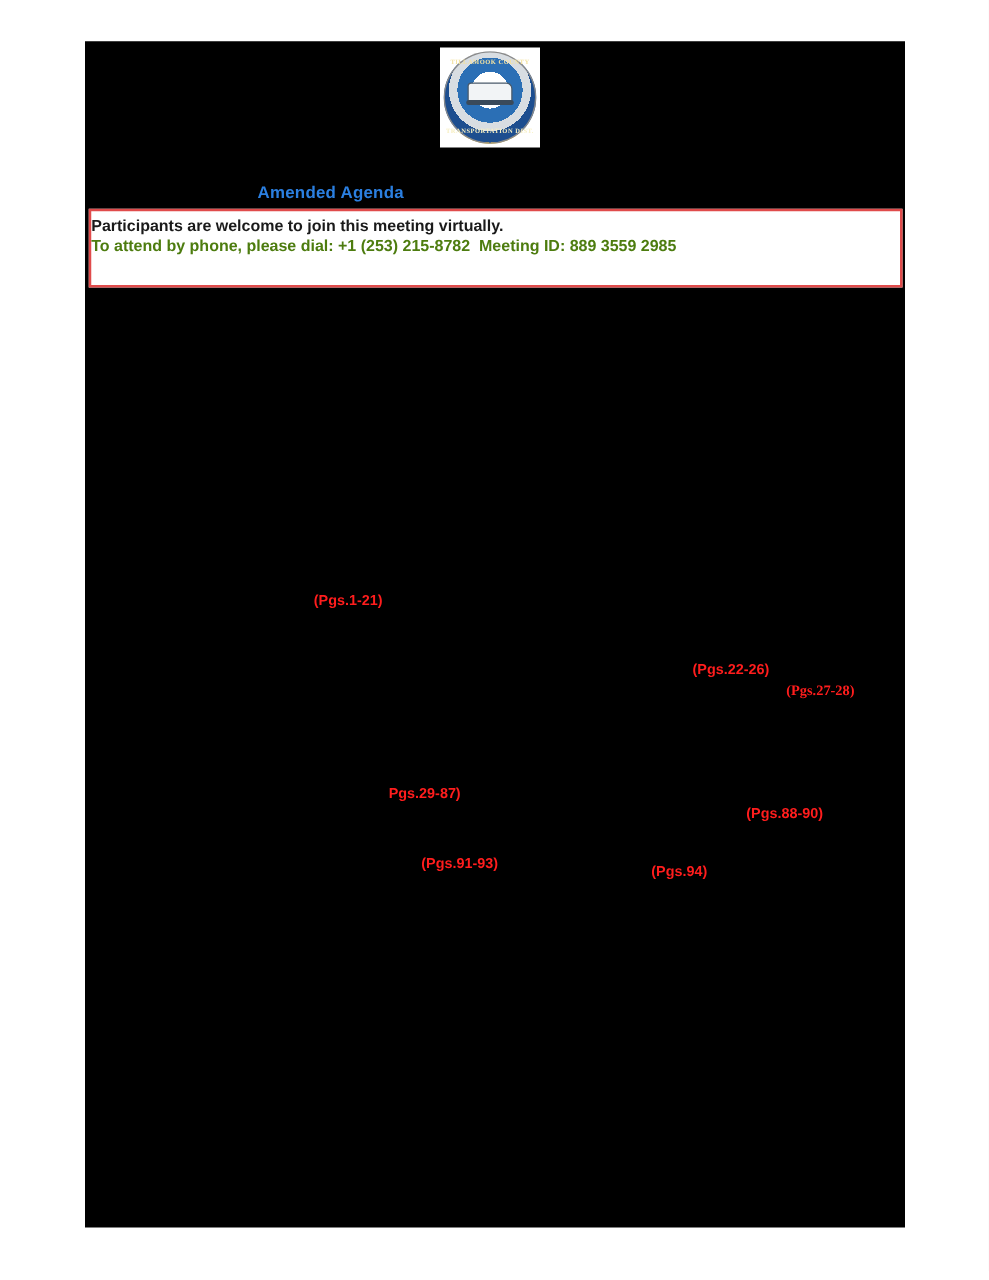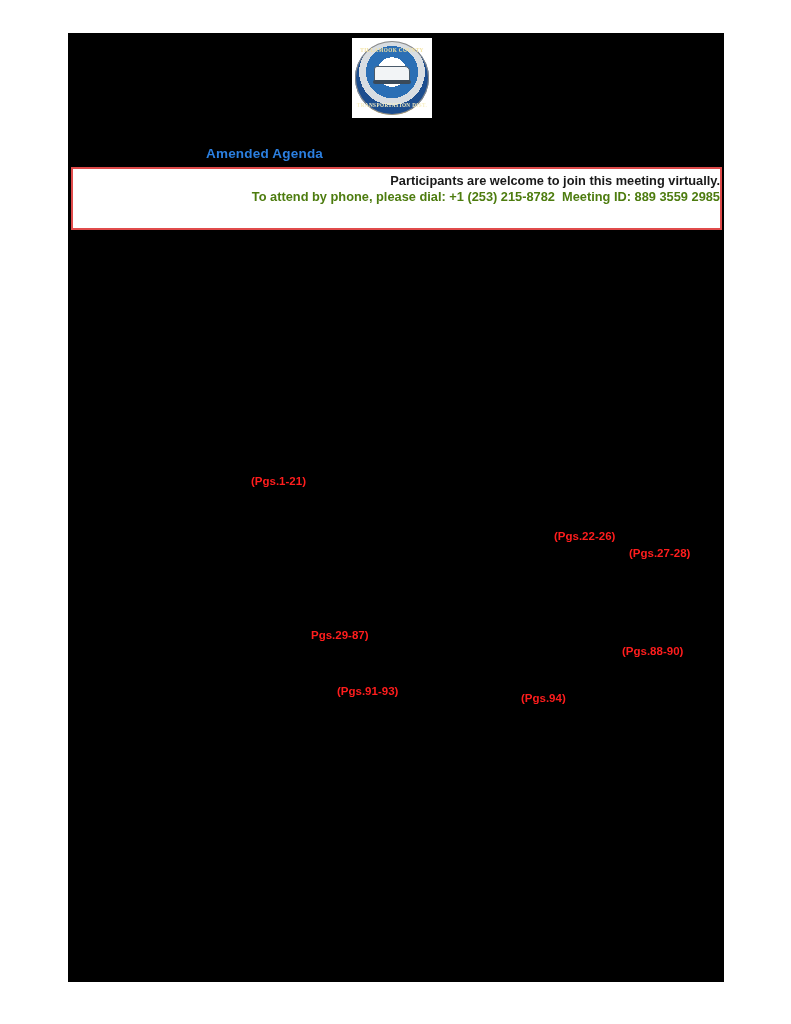--- a/index.html
+++ b/index.html
@@ -108,25 +108,24 @@
     position: absolute;
     left: 71px;
     top: 167px;
     width: 651px;
     height: 63px;
     background: #ffffff;
     border: 2.5px solid #e04b4b;
     box-sizing: border-box;
   }
   .virtual-line {
-    text-align: right;
+    text-align: left;
     font-family: "Liberation Sans", sans-serif;
     font-weight: bold;
     line-height: 1.28;
-    padding-left: 8px;
   }
   .vline1 {
     margin-top: 4px;
     font-size: 12.8px;
     color: #1a1a1a;
   }
   .vline2 {
     font-size: 12.8px;
     color: #4d7c0f;
   }
@@ -170,19 +169,19 @@
 
   <div class="virtual-box">
     <div class="virtual-line vline1">Participants are welcome to join this meeting virtually.</div>
     <div class="virtual-line vline2">
       <span>To attend by phone, please dial: +1 (253) 215-8782</span>&nbsp;&nbsp;<span>Meeting ID: 889 3559 2985</span>
     </div>
   </div>
 
   <div class="pg-ref" style="left:251px; top:475px;text-align:center;">(Pgs.1-21)</div>
   <div class="pg-ref" style="left:554px; top:530px;">(Pgs.22-26)</div>
-  <div class="pg-ref" style="left:629px; top:547px;">(Pgs.27-28)</div>
+  <div class="pg-ref" style="left:629px; top:547px;font-family:Liberation Serif, serif;">(Pgs.27-28)</div>
   <div class="pg-ref" style="left:311px; top:629px;">Pgs.29-87)</div>
-  <div class="pg-ref" style="left:622px; top:645px;">(Pgs.88-90)</div>
+  <div class="pg-ref" style="left:597px; top:645px;">(Pgs.88-90)</div>
   <div class="pg-ref" style="left:337px; top:685px;">(Pgs.91-93)</div>
   <div class="pg-ref" style="left:521px; top:692px;">(Pgs.94)</div>
 
 </div>
 
 </body></html>

